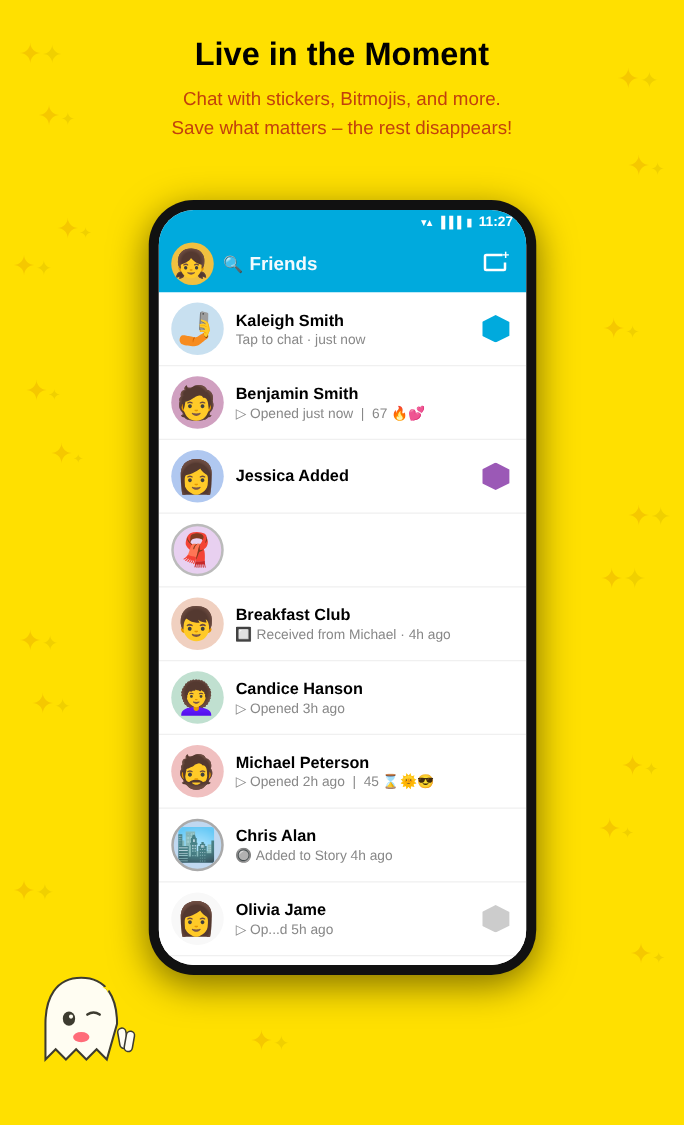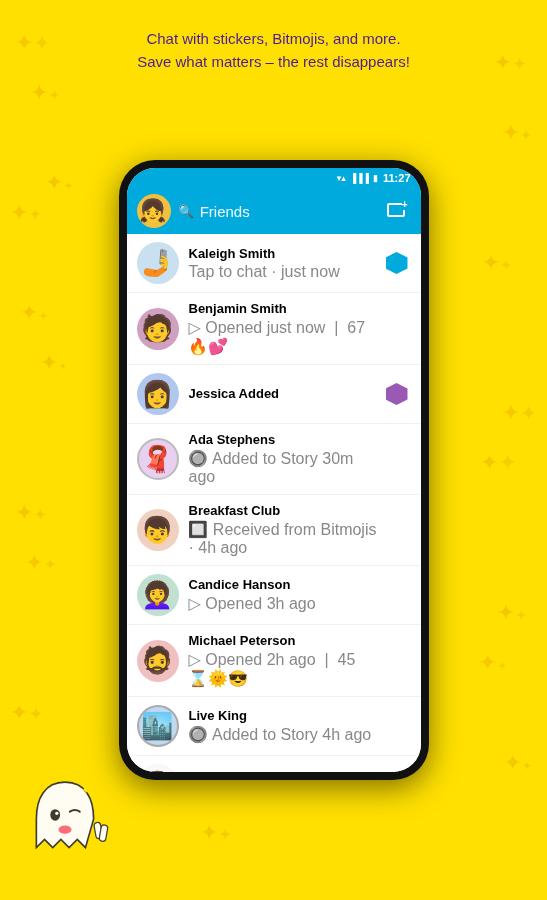--- a/index.html
+++ b/index.html
@@ -20,21 +20,21 @@
       z-index: 2;
     }
     .top-title {
       font-size: 26px;
       font-weight: 900;
       color: #000;
       margin-bottom: 10px;
     }
     .top-subtitle {
       font-size: 15px;
-      color: #4c1d95;
+      color: #c2410c;
       line-height: 1.5;
     }
 
     
     .phone-wrapper {
       position: absolute;
       top: 160px;
       left: 50%;
       transform: translateX(-50%);
       width: 310px;
@@ -109,21 +109,21 @@
       align-items: center;
       gap: 5px;
     }
     .search-icon-header {
       color: rgba(255,255,255,0.9);
       font-size: 13px;
     }
     .header-title {
       color: rgba(255,255,255,0.95);
       font-size: 15px;
-      font-weight: 400;
+      font-weight: 700;
     }
     .header-action {
       width: 30px;
       height: 30px;
       display: flex;
       align-items: center;
       justify-content: center;
       color: #fff;
       font-size: 18px;
       font-weight: bold;
@@ -160,21 +160,21 @@
       flex: 1;
       min-width: 0;
     }
     .friend-name {
       font-size: 13px;
       font-weight: 700;
       color: #000;
       margin-bottom: 2px;
     }
     .friend-status {
-      font-size: 16px;
+      font-size: 11px;
       color: #888;
       display: flex;
       align-items: center;
       gap: 3px;
       flex-wrap: wrap;
     }
     .friend-action {
       width: 28px;
       height: 28px;
       flex-shrink: 0;
@@ -240,20 +240,21 @@
 <div class="star" style="top:750px;right:15px;"><span style="color:#F0D000;font-size:12px;">✦</span></div>
 <div class="star" style="top:820px;left:200px;"><span style="color:#F0D000;font-size:16px;">✦</span></div>
 <div class="star" style="top:170px;left:45px;"><span style="color:#F0D000;font-size:12px;">✦</span></div>
 <div class="star" style="top:250px;right:35px;"><span style="color:#F0D000;font-size:14px;">✦</span></div>
 <div class="star" style="top:350px;left:40px;"><span style="color:#F0D000;font-size:10px;">✦</span></div>
 <div class="star" style="top:450px;right:30px;"><span style="color:#F0D000;font-size:22px;">✦</span></div>
 <div class="star" style="top:550px;left:25px;"><span style="color:#F0D000;font-size:16px;">✦</span></div>
 <div class="star" style="top:650px;right:40px;"><span style="color:#F0D000;font-size:12px;">✦</span></div>
 
 <div class="top-text">
+  <div class="top-title">Live in the Moment</div>
   <div class="top-subtitle">
     <span>Chat with stickers, Bitmojis, and more.</span><br>
     <span>Save what matters – the rest disappears!</span>
   </div>
 </div>
 
 <div class="phone-wrapper">
   <div class="phone-screen">
 
     <div class="status-bar">
@@ -309,32 +310,28 @@
         <div class="friend-info">
           <div class="friend-name">Jessica Added</div>
         </div>
         <div class="friend-action">
           <div class="snap-purple"></div>
         </div>
       </div>
 
       <div class="friend-item">
         <div class="friend-avatar" style="background:#e8d0f0;border:2px solid #bbb;border-radius:50%;">🧣</div>
-        <div class="friend-info">
-          <div class="friend-name">Ada Stephens</div>
-          <div class="friend-status">🔘 Added to Story 30m ago</div>
-        </div>
         <div class="friend-action"></div>
       </div>
 
       <div class="friend-item">
         <div class="friend-avatar" style="background:#f0d0c0;">👦</div>
         <div class="friend-info">
           <div class="friend-name">Breakfast Club</div>
-          <div class="friend-status">🔲 Received from Bitmojis · 4h ago</div>
+          <div class="friend-status">🔲 Received from Michael · 4h ago</div>
         </div>
         <div class="friend-action"></div>
       </div>
 
       <div class="friend-item">
         <div class="friend-avatar" style="background:#c0e0d0;">👩‍🦱</div>
         <div class="friend-info">
           <div class="friend-name">Candice Hanson</div>
           <div class="friend-status">▷ Opened 3h ago</div>
         </div>
@@ -346,28 +343,32 @@
         <div class="friend-info">
           <div class="friend-name">Michael Peterson</div>
           <div class="friend-status">▷ Opened 2h ago &nbsp;|&nbsp; 45 ⌛🌞😎</div>
         </div>
         <div class="friend-action"></div>
       </div>
 
       <div class="friend-item">
         <div class="friend-avatar" style="background:#c0d8f0;border:2px solid #aaa;border-radius:50%;">🏙️</div>
         <div class="friend-info">
-          <div class="friend-name">Live King</div>
+          <div class="friend-name">Chris Alan</div>
           <div class="friend-status">🔘 Added to Story 4h ago</div>
         </div>
         <div class="friend-action"></div>
       </div>
 
       <div class="friend-item">
         <div class="friend-avatar" style="background:#f8f8f8;">👩</div>
+        <div class="friend-info">
+          <div class="friend-name">Olivia Jame</div>
+          <div class="friend-status">▷ Op...d 5h ago</div>
+        </div>
         <div class="friend-action">
           <div class="snap-gray"></div>
         </div>
       </div>
 
     </div>
   </div>
 </div>
 
 <div class="bottom-ghost">

